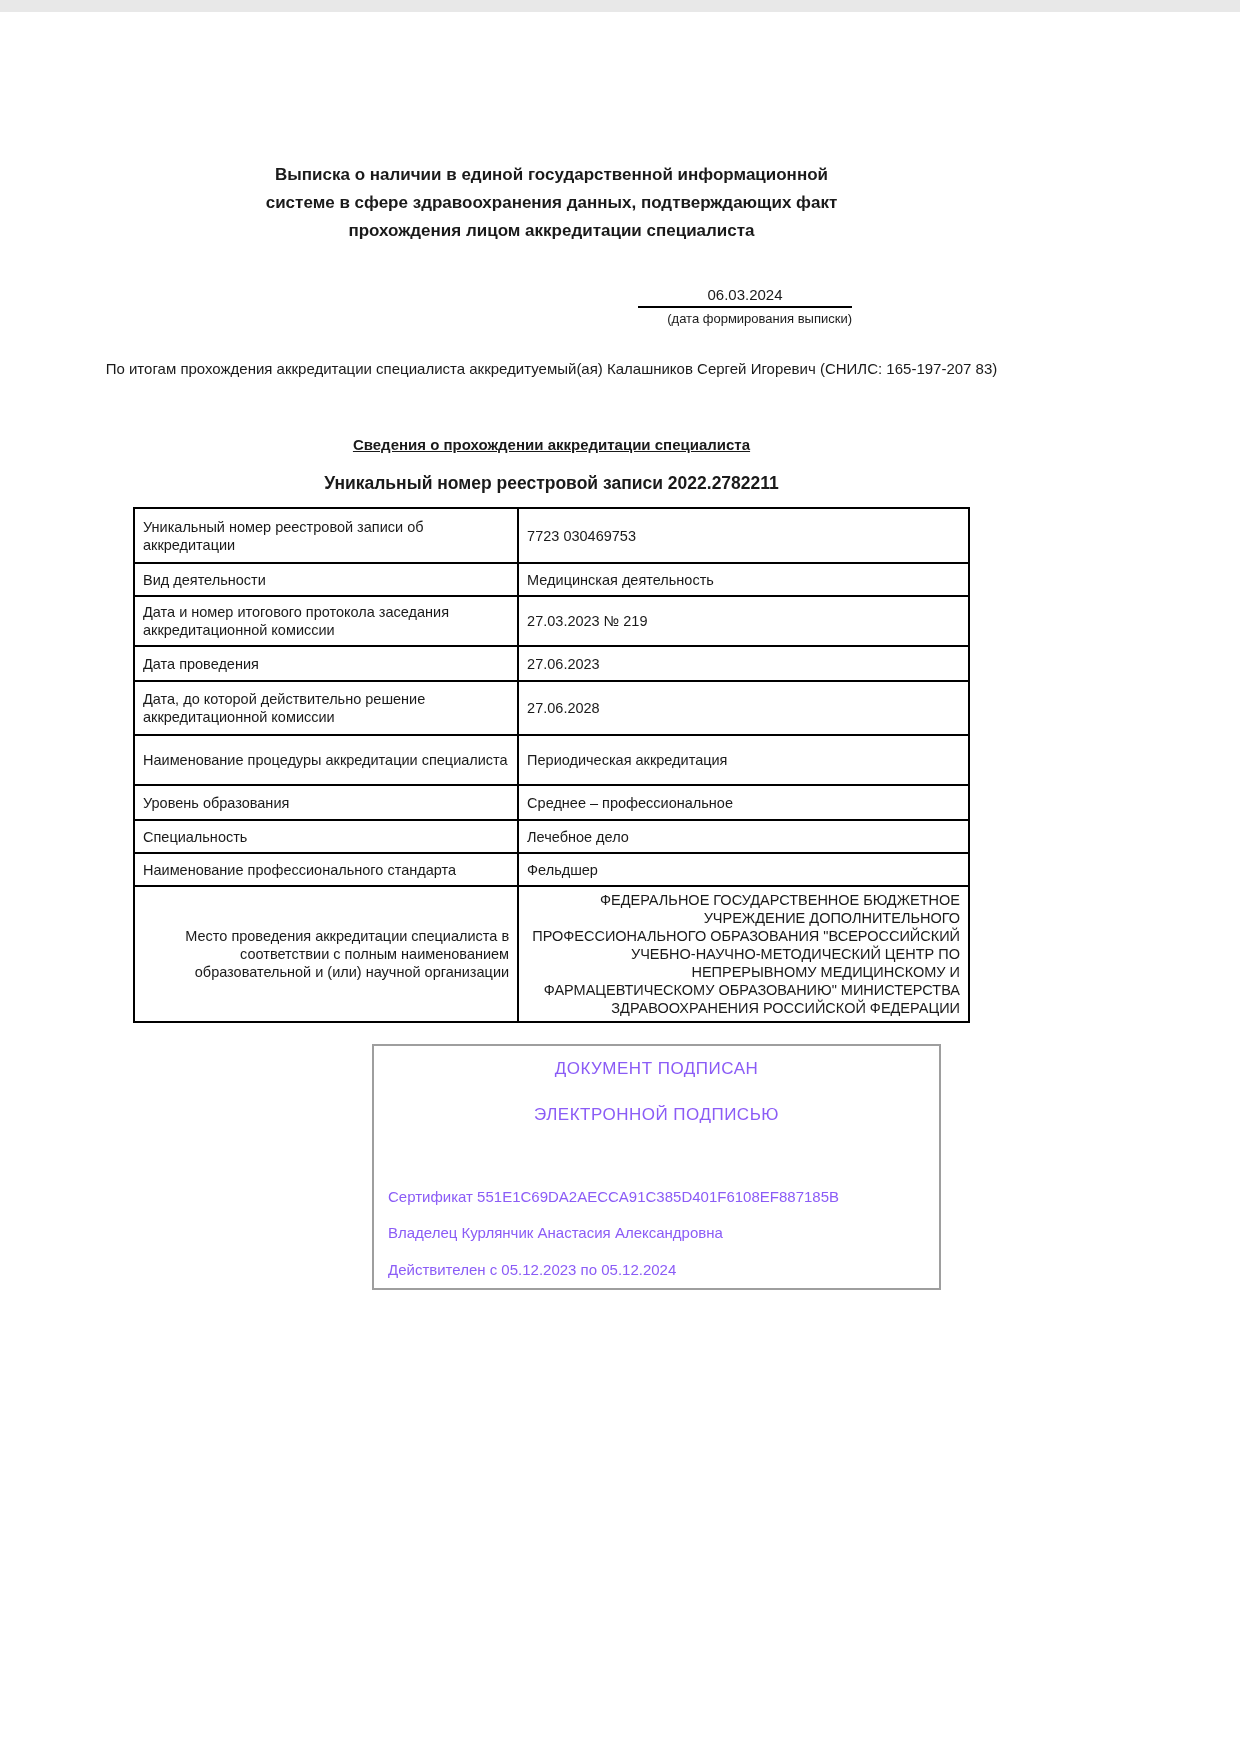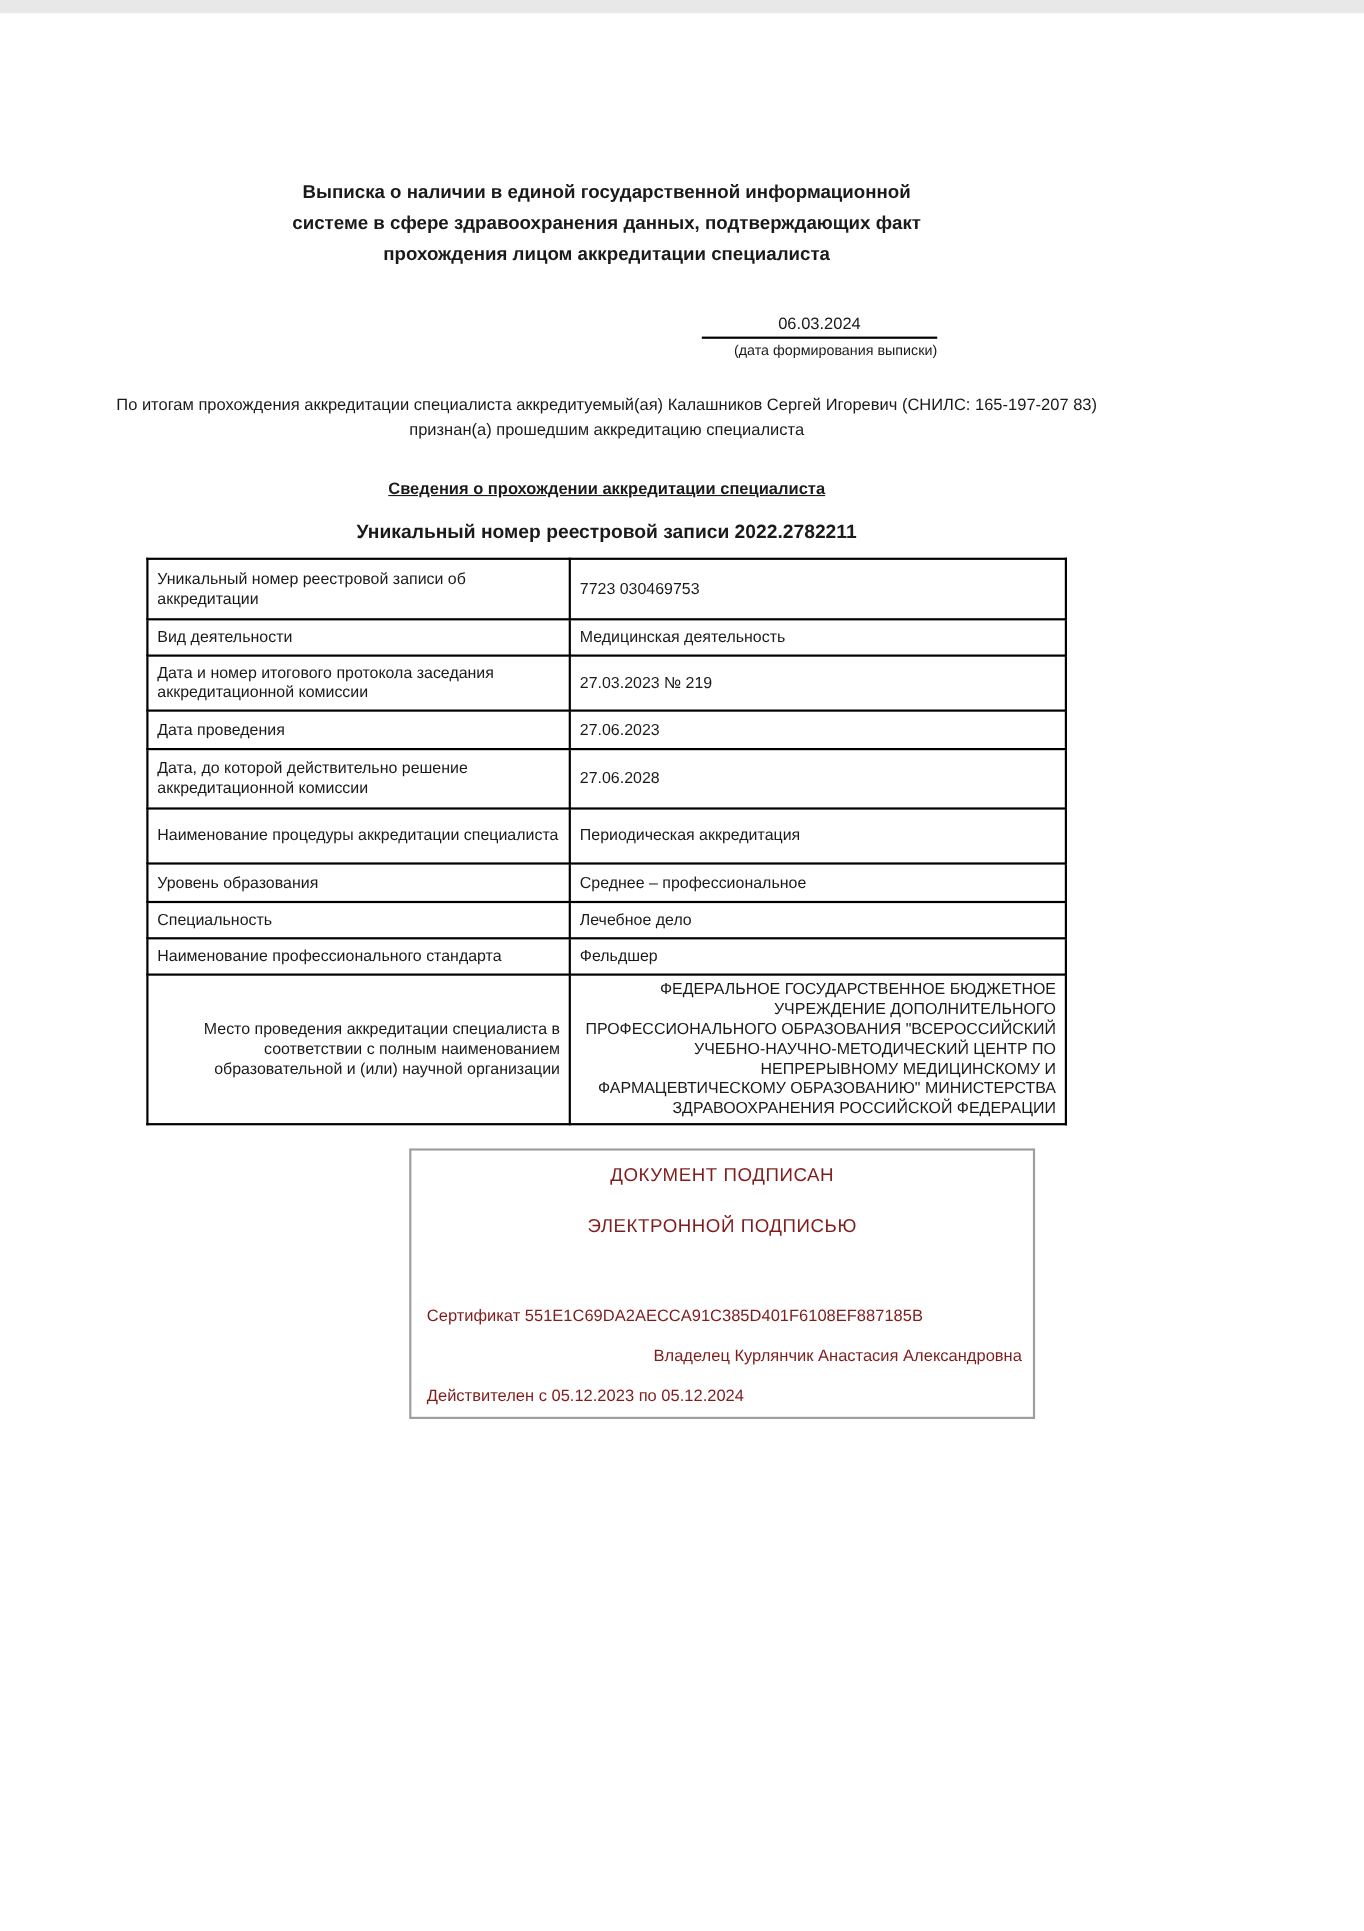--- a/index.html
+++ b/index.html
@@ -82,58 +82,57 @@
   .acc-table tr:nth-child(6)  td { height: 50px; }
   .acc-table tr:nth-child(7)  td { height: 35px; }
   .acc-table tr:nth-child(8)  td { height: 33px; }
   .acc-table tr:nth-child(9)  td { height: 33px; }
   .acc-table tr:nth-child(10) td { height: 126px; text-align: right; }
   .sig-box {
     position: absolute;
     left: 372px; top: 1032px;
     width: 569px; height: 246px;
     border: 2px solid #9e9e9e;
-    color: #7f1d1d;
+    color: #8b5cf6;
   }
   .sig-head {
     text-align: center;
     font-size: 17px;
     letter-spacing: 0.5px;
   }
   .sig-head-1 { margin-top: 13px; }
   .sig-head-2 { margin-top: 26px; }
   .sig-line {
     position: absolute;
     left: 14px; right: 10px;
     font-size: 15px;
     white-space: nowrap;
   }
   .sig-cert  { top: 142px; }
-  .sig-owner { top: 178px; text-align: right; }
+  .sig-owner { top: 178px; }
   .sig-valid { top: 215px; }
 </style>
 </head>
 <body>
 
 <div class="page">
 
   <div class="doc-title">
     <div>Выписка о наличии в единой государственной информационной</div>
     <div>системе в сфере здравоохранения данных, подтверждающих факт</div>
     <div>прохождения лицом аккредитации специалиста</div>
   </div>
 
   <div class="date-block">
     <span class="date-value">06.03.2024</span>
     <span class="date-caption">(дата формирования выписки)</span>
   </div>
 
   <div class="intro">
     <div>По итогам прохождения аккредитации специалиста аккредитуемый(ая) Калашников Сергей Игоревич (СНИЛС: 165-197-207 83)</div>
-    <div>признан(а) прошедшим аккредитацию специалиста</div>
   </div>
 
   <div class="section-heading">Сведения о прохождении аккредитации специалиста</div>
 
   <div class="registry-heading">Уникальный номер реестровой записи 2022.2782211</div>
 
   <table class="acc-table">
     <tbody>
       <tr>
         <td class="lbl">Уникальный номер реестровой записи об аккредитации</td>

